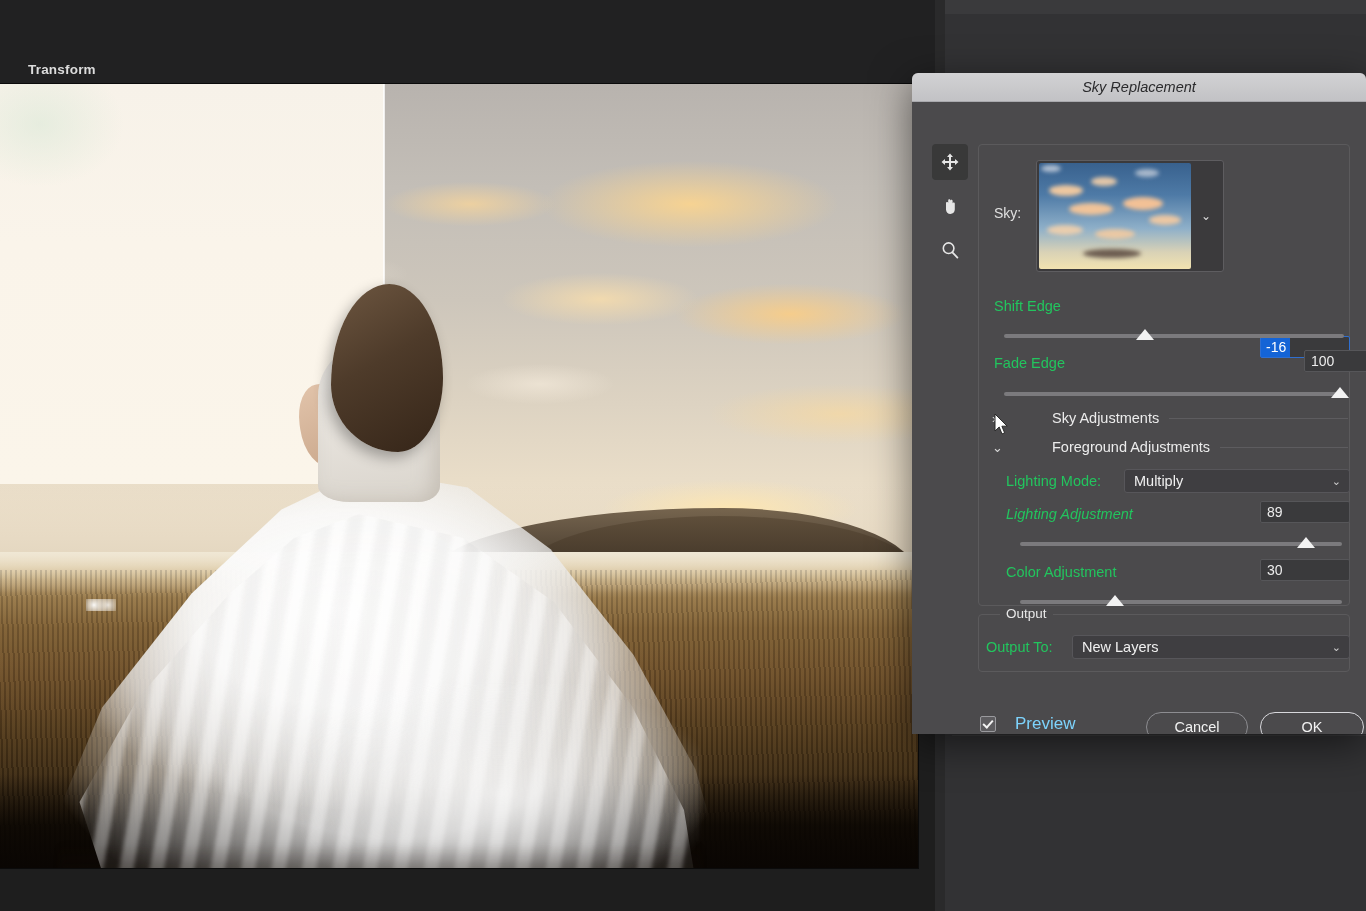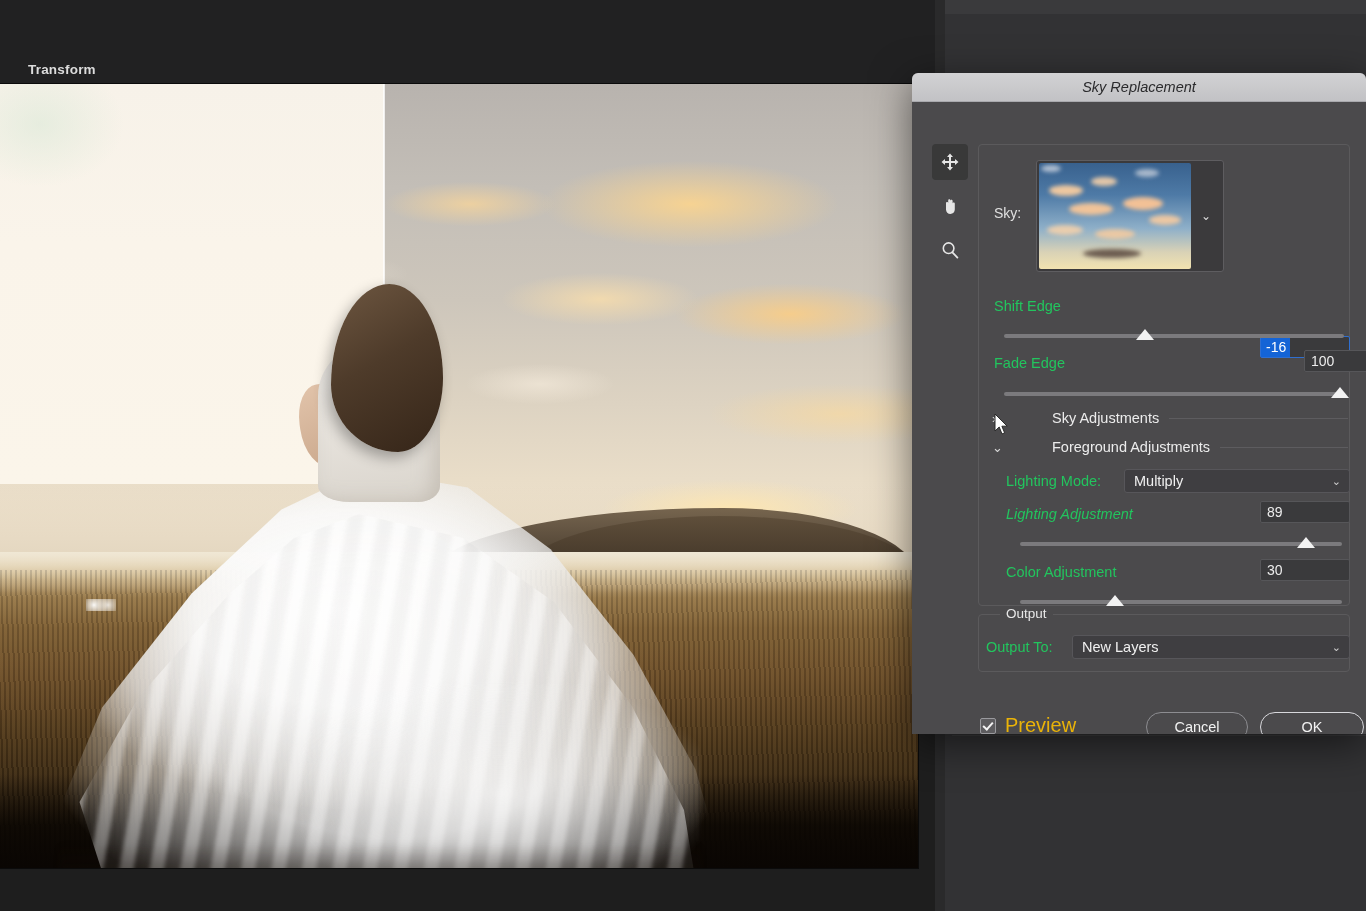--- a/index.html
+++ b/index.html
@@ -161,21 +161,21 @@
 
   .outbox{position:absolute;left:66px;top:512px;width:372px;height:58px;
     border:1px solid #5b5a5c;border-radius:4px;box-sizing:border-box;}
   .outlegend{position:absolute;left:88px;top:504px;background:#4b4a4c;padding:0 6px;color:#e8e8e8;font-size:13.5px;}
 
   .chk{position:absolute;left:68px;top:612px;display:flex;align-items:center;}
   .chkbox{width:14px;height:14px;border:1px solid #9a9a9e;border-radius:2px;background:#5d5c5f;
     position:relative;}
   .chkbox::after{content:"";position:absolute;left:4px;top:1px;width:4px;height:8px;
     border:solid #f4f4f4;border-width:0 2px 2px 0;transform:rotate(42deg);}
-  .chk .t{margin-left:9px;color:#eab308;font-size:20px;}
+  .chk .t{margin-left:19px;color:#7dd3fc;font-size:17px;}
 
   .btn{position:absolute;height:30px;border-radius:15px;border:1px solid #8d8d91;
     display:flex;align-items:center;justify-content:center;color:#f2f2f2;font-size:14.5px;
     background:#4b4a4c;box-sizing:border-box;}
   .btn.primary{border:1.6px solid #d8d8dc;}
 
   .cursor{position:absolute;left:994px;top:413px;width:16px;height:24px;pointer-events:none;}
 </style>
 </head>
 <body>

